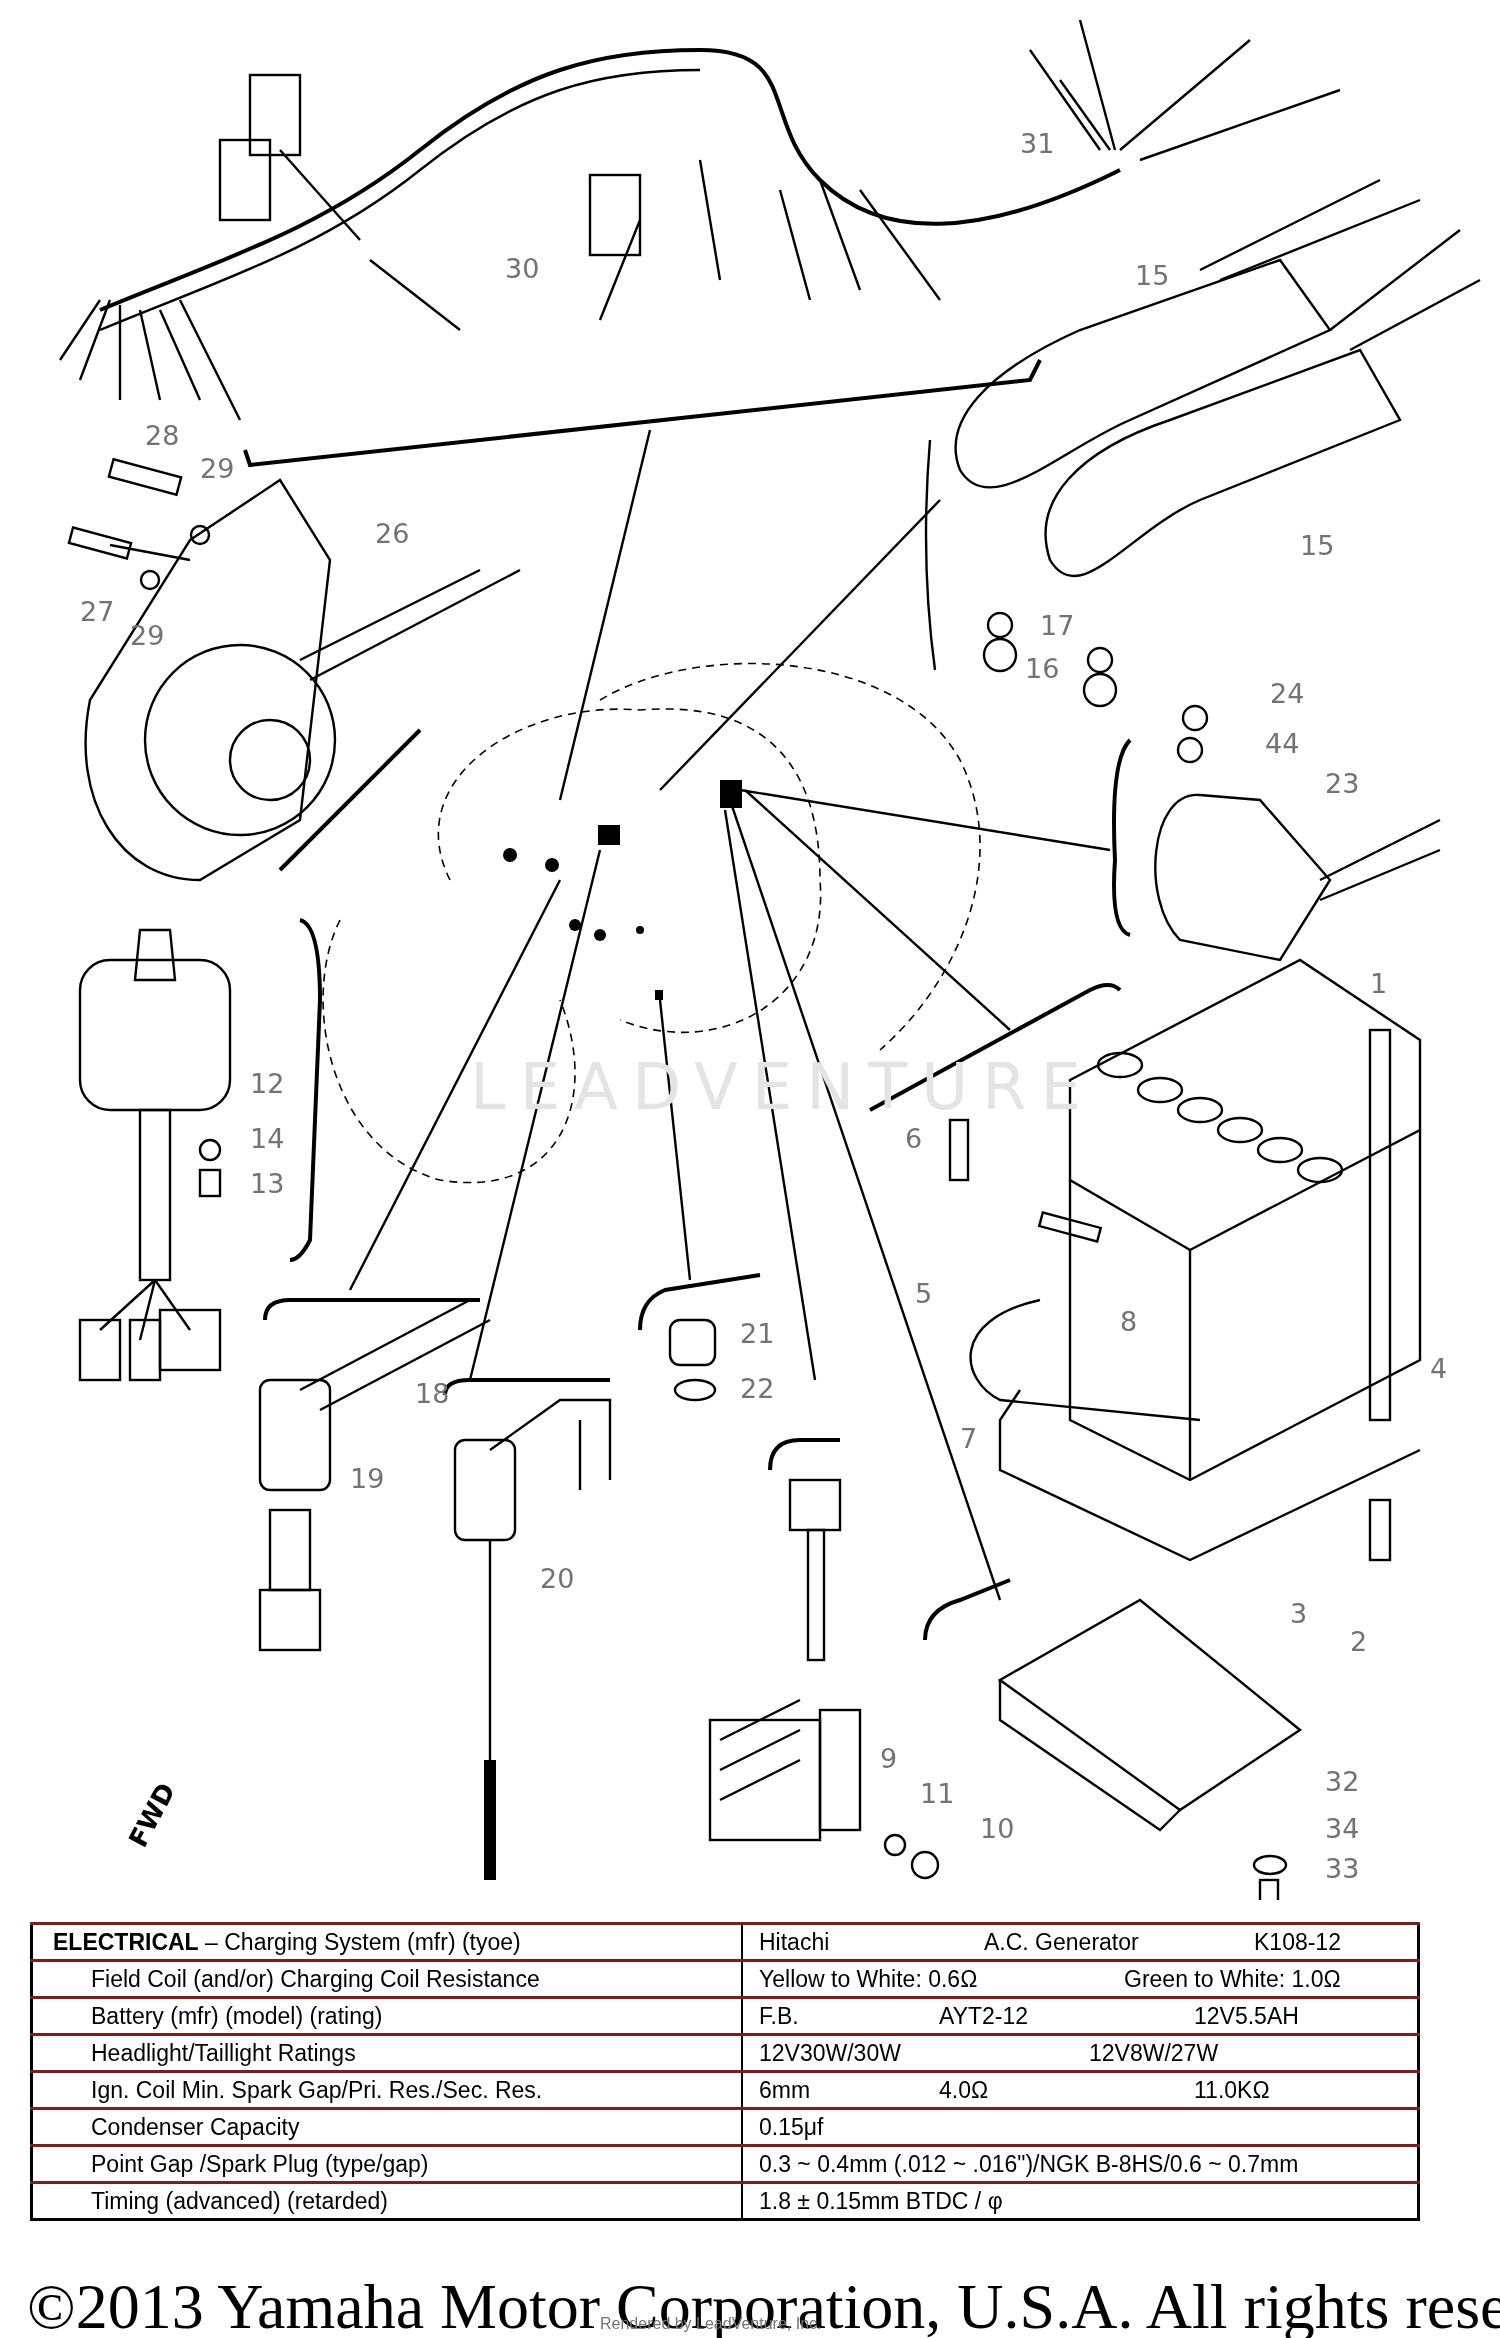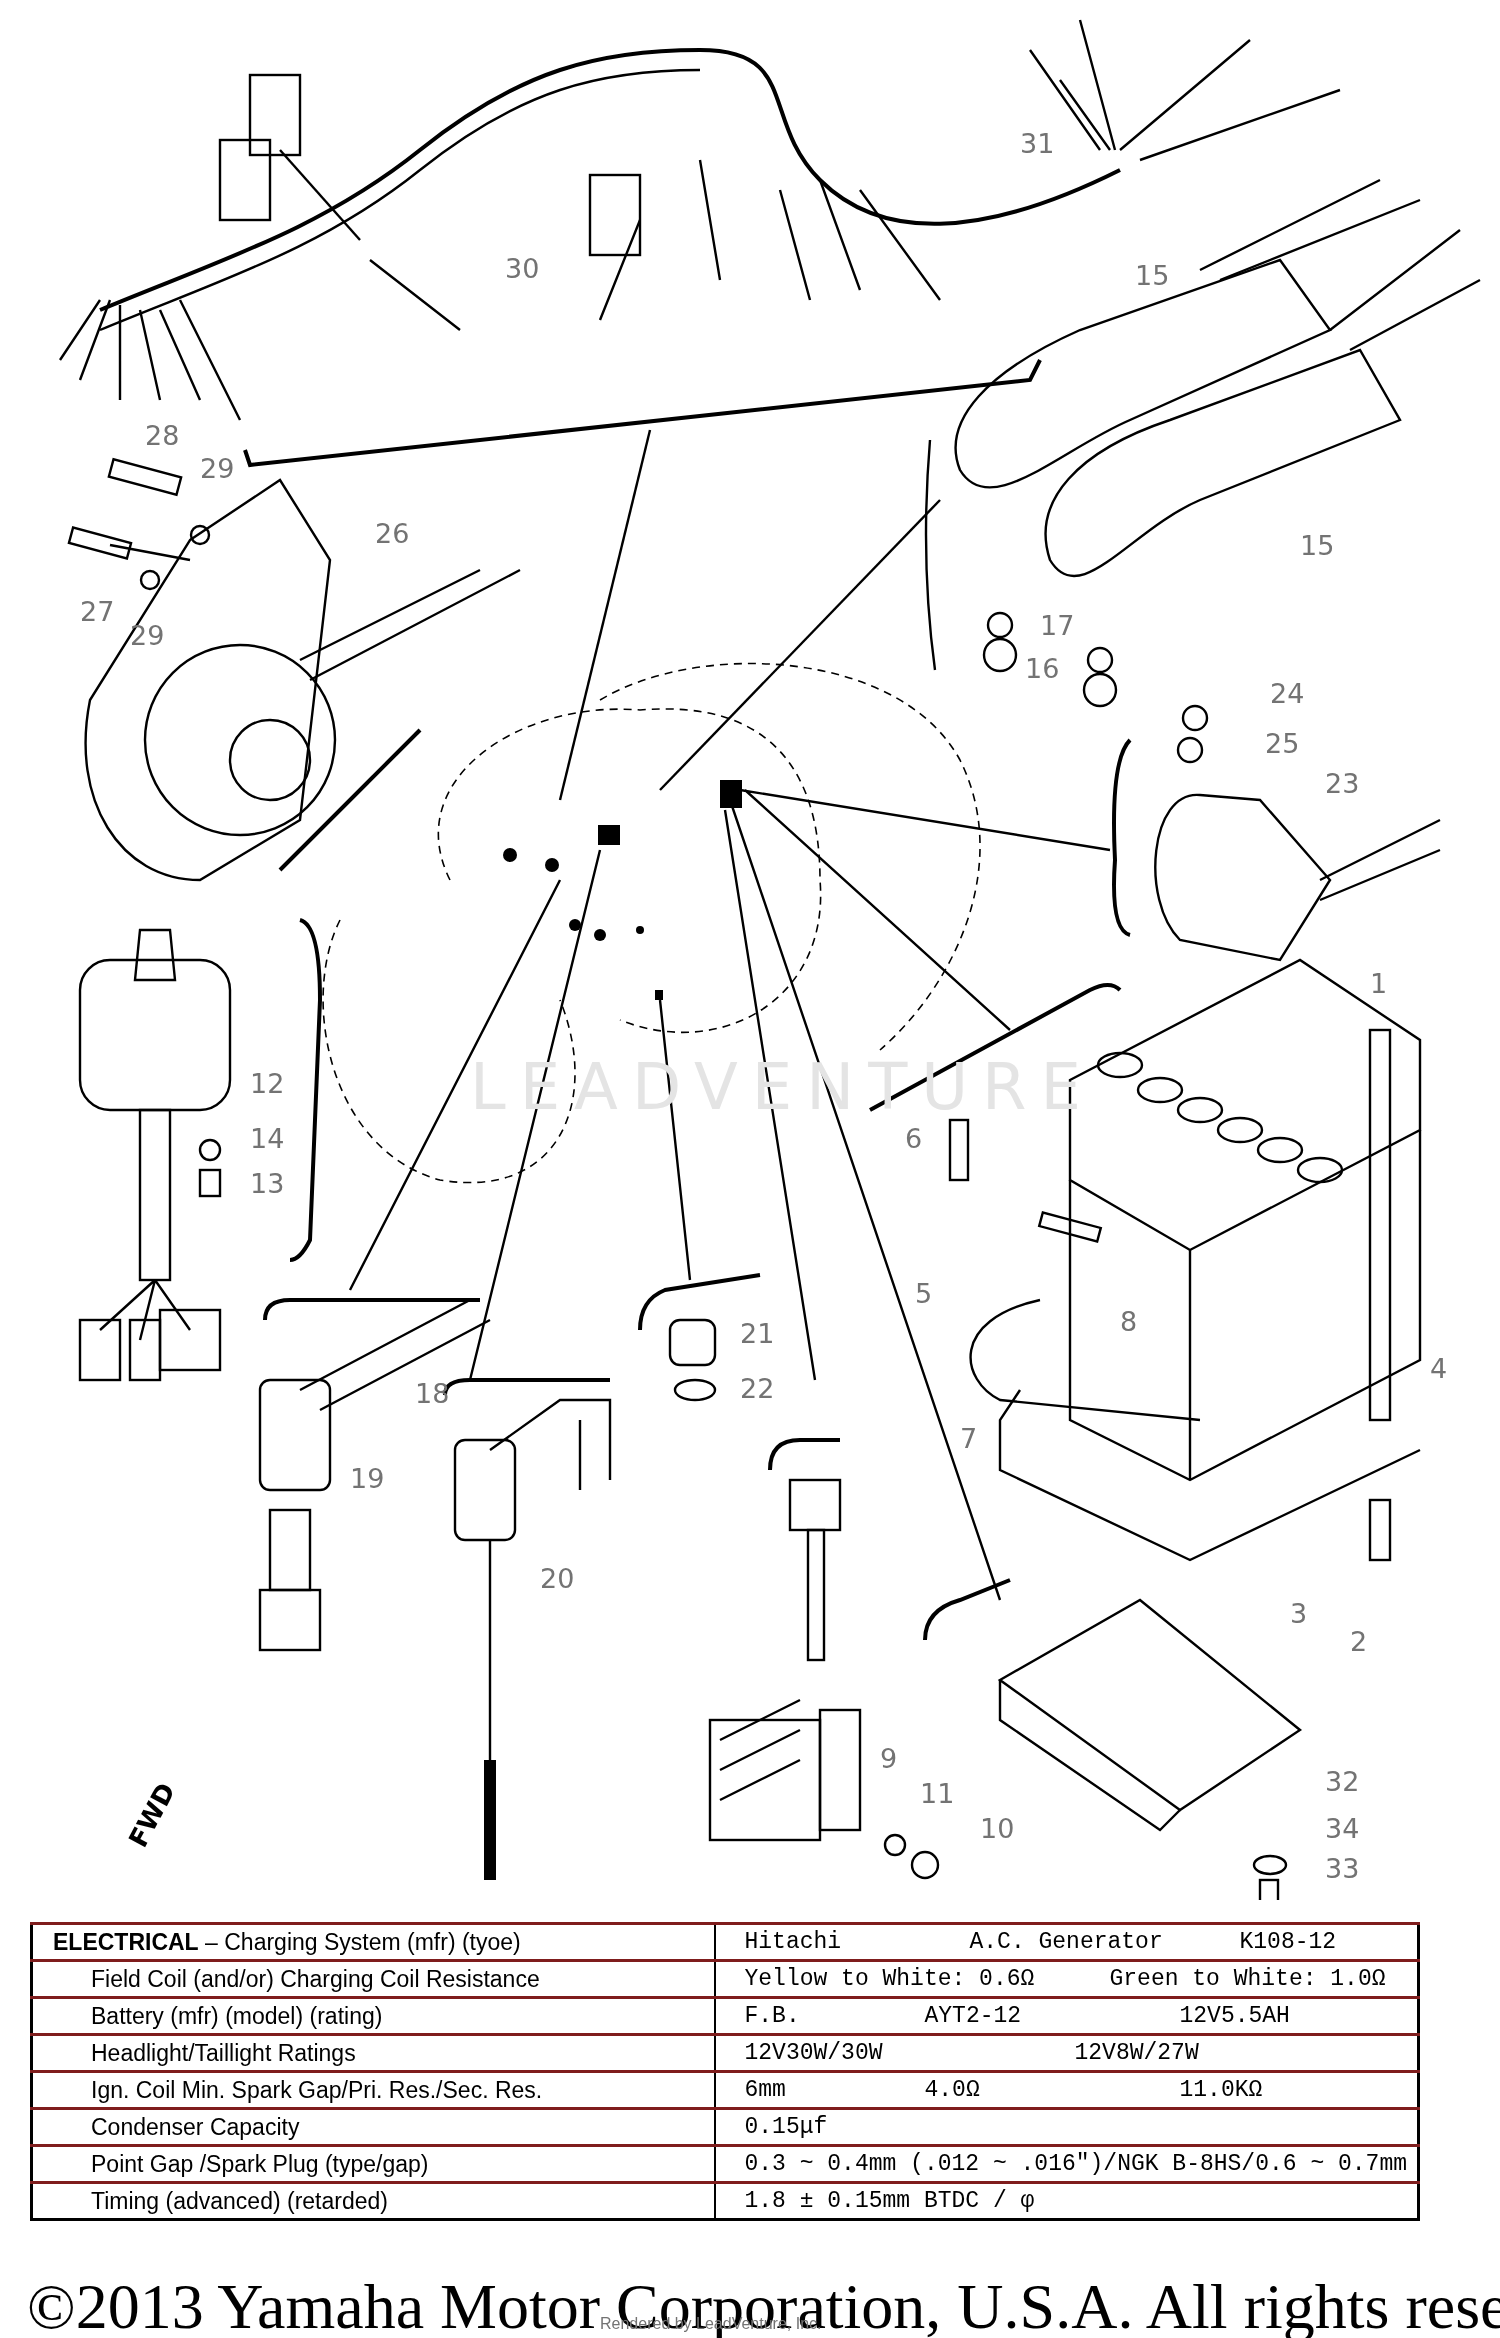--- a/index.html
+++ b/index.html
@@ -6,21 +6,21 @@
   body { width:1500px; height:2338px; position:relative; overflow:hidden; font-family:"Liberation Sans", sans-serif; color:#000; }
   #diagram { position:absolute; left:0; top:0; width:1500px; height:1900px; }
   .callout { position:absolute; font-family:"DejaVu Sans", sans-serif; font-size:27px; font-weight:normal; color:#737373; line-height:1; }
   .watermark { position:absolute; left:470px; top:1050px; width:560px; text-align:center; font-family:"DejaVu Sans", sans-serif; font-size:64px; letter-spacing:14px; color:#e4e4e4; }
   .fwd { position:absolute; left:118px; top:1800px; font-family:"DejaVu Sans", sans-serif; font-weight:bold; font-size:26px; transform:rotate(-62deg); }
   #spec-table { position:absolute; left:30px; top:1922px; width:1390px; border-collapse:collapse; border:3px solid #000; font-family:"Liberation Sans", sans-serif; font-size:23px; }
   #spec-table td { border-top:3px solid #7f1d1d; height:34px; padding:0 10px; vertical-align:middle; white-space:nowrap; }
   #spec-table td.label { width:640px; border-right:2px solid #000; }
   #spec-table tr.first td.label { padding-left:20px; }
   #spec-table td.label.indent { padding-left:58px; }
-  #spec-table td.value { padding-left:28px;font-family:Liberation Mono, monospace; }
+  #spec-table td.value { padding-left:16px; }
   .v { display:inline-block; }
   .v1 { width:225px; } .v2 { width:270px; }
   .bold { font-weight:bold; }
   .copyright { position:absolute; left:27px; top:2270px; font-family:Liberation Serif, serif; font-size:64px; white-space:nowrap; }
   .rendered { position:absolute; left:600px; top:2315px; font-family:"Liberation Sans", sans-serif; font-size:16px; color:#737373; }
   svg .ln { fill:none; stroke:#000; stroke-width:2.4; }
   svg .thick { fill:none; stroke:#000; stroke-width:4; }
   svg .dash { fill:none; stroke:#000; stroke-width:1.6; stroke-dasharray:8 6; }
   svg .fill { fill:#000; }
 </style>
@@ -173,21 +173,21 @@
 <div class="callout" style="left:1135px;top:262px">15</div>
 <div class="callout" style="left:1300px;top:532px">15</div>
 <div class="callout" style="left:145px;top:422px">28</div>
 <div class="callout" style="left:200px;top:455px">29</div>
 <div class="callout" style="left:375px;top:520px">26</div>
 <div class="callout" style="left:80px;top:598px">27</div>
 <div class="callout" style="left:130px;top:622px">29</div>
 <div class="callout" style="left:1040px;top:612px">17</div>
 <div class="callout" style="left:1025px;top:655px">16</div>
 <div class="callout" style="left:1270px;top:680px">24</div>
-<div class="callout" style="left:1265px;top:730px">25</div>
+<div class="callout" style="left:1265px;top:730px">44</div>
 <div class="callout" style="left:1325px;top:770px">23</div>
 <div class="callout" style="left:250px;top:1070px">12</div>
 <div class="callout" style="left:250px;top:1125px">14</div>
 <div class="callout" style="left:250px;top:1170px">13</div>
 <div class="callout" style="left:1370px;top:970px">1</div>
 <div class="callout" style="left:905px;top:1125px">6</div>
 <div class="callout" style="left:915px;top:1280px">5</div>
 <div class="callout" style="left:1120px;top:1308px">8</div>
 <div class="callout" style="left:1430px;top:1355px">4</div>
 <div class="callout" style="left:960px;top:1425px">7</div>

